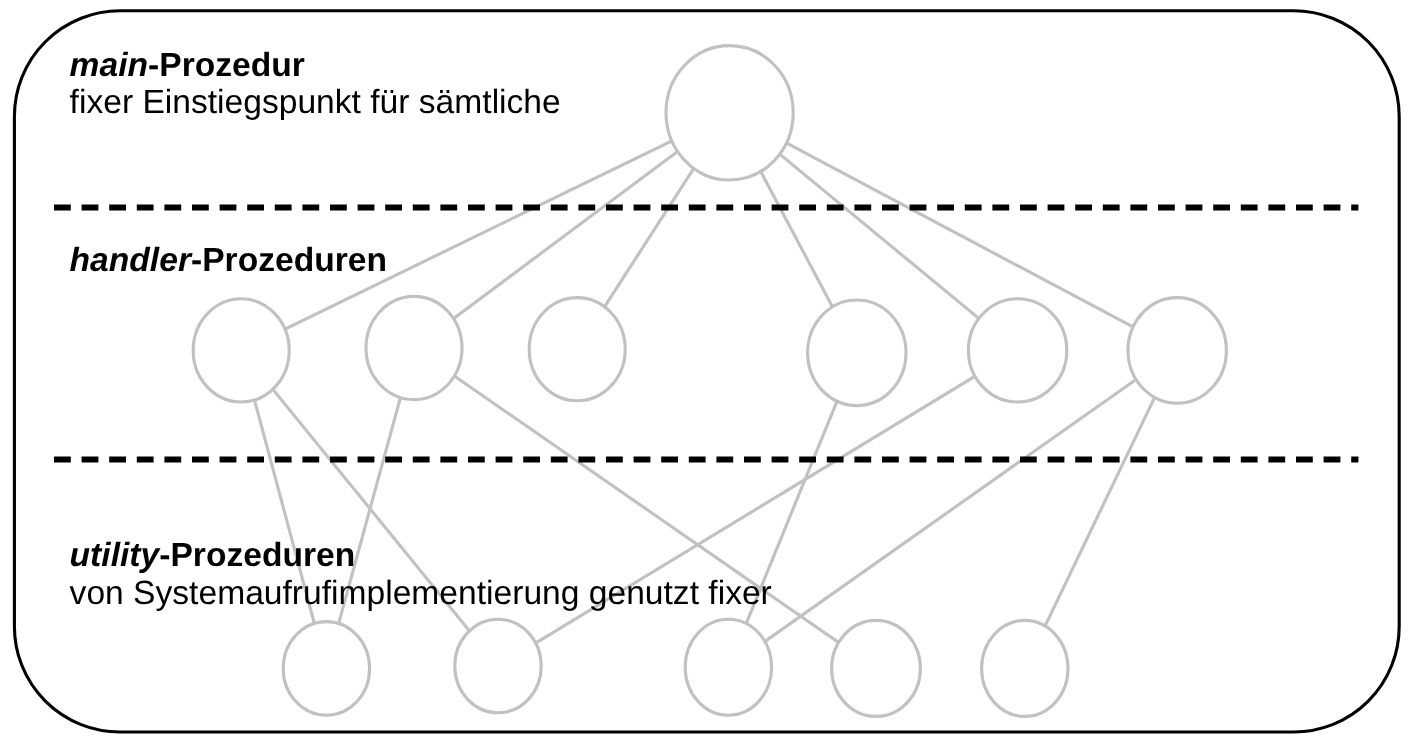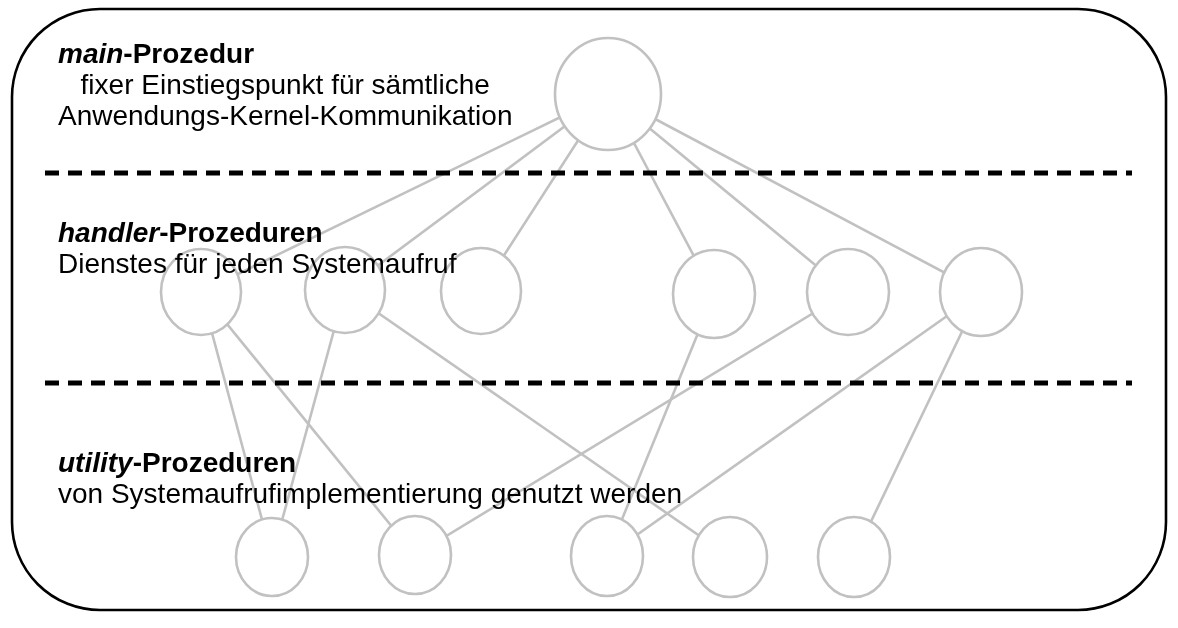--- a/index.html
+++ b/index.html
@@ -64,26 +64,24 @@
       <ellipse cx="415" cy="555" rx="36" ry="39" fill="#ffffff" stroke="#c1c1c1" stroke-width="2.6"></ellipse>
       <ellipse cx="607" cy="556" rx="36" ry="40" fill="#ffffff" stroke="#c1c1c1" stroke-width="2.6"></ellipse>
       <ellipse cx="730" cy="557" rx="37" ry="40" fill="#ffffff" stroke="#c1c1c1" stroke-width="2.6"></ellipse>
       <ellipse cx="854" cy="557" rx="36" ry="40" fill="#ffffff" stroke="#c1c1c1" stroke-width="2.6"></ellipse>
       <rect x="12" y="9" width="1154" height="601" rx="88" ry="88" fill="none" stroke="#000000" stroke-width="2.6"></rect>
     </svg>
 
   <div class="label-block" style="top: 38px;">
     <div class="label-head"><span class="label-term">main</span><span>-Prozedur</span></div>
     <div class="label-line">fixer Einstiegspunkt für sämtliche</div>
-    <div class="label-line">Anwendungs-Kernel-Kommunikation</div>
   </div>
 
-  <div class="label-block" style="top: 201px; margin-top: 16px;">
+  <div class="label-block" style="top: 201px;">
     <div class="label-head"><span class="label-term">handler</span><span>-Prozeduren</span></div>
-    <div class="label-line">Dienstes für jeden Systemaufruf</div>
   </div>
 
   <div class="label-block" style="top: 407px; margin-top: 40px;">
     <div class="label-head"><span class="label-term">utility</span><span>-Prozeduren</span></div>
-    <div class="label-line">von Systemaufrufimplementierung genutzt werden</div>
+    <div class="label-line">von Systemaufrufimplementierung genutzt fixer</div>
   </div>
 
 </div>
 
 </body></html>

